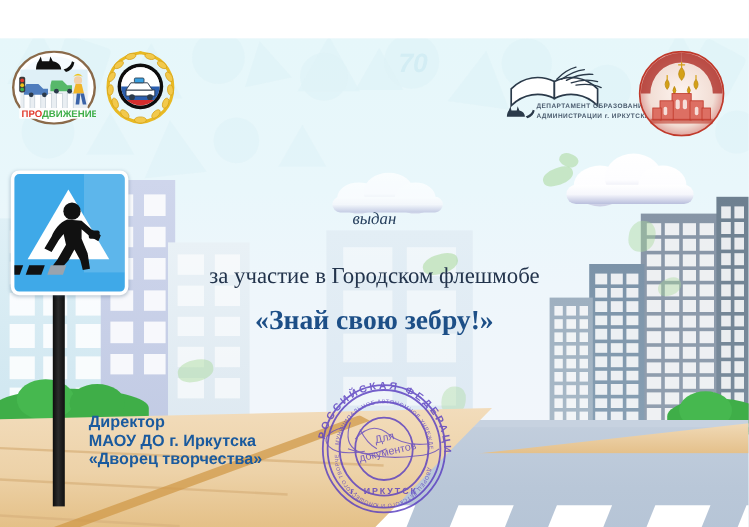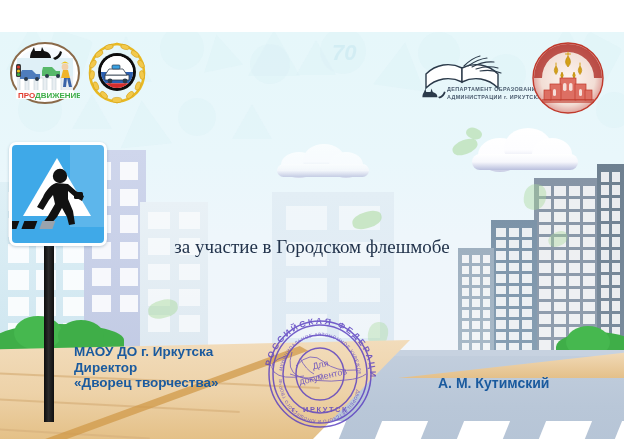--- a/index.html
+++ b/index.html
@@ -603,28 +603,29 @@
       <g fill="#f6ded9">
         <rect x="31" y="41" width="3.5" height="8" rx="1.7"></rect>
         <rect x="37" y="41" width="3.5" height="8" rx="1.7"></rect>
         <rect x="21" y="47" width="3" height="7" rx="1.5"></rect>
         <rect x="47" y="47" width="3" height="7" rx="1.5"></rect>
       </g>
       <rect x="10" y="57" width="52" height="4" fill="#c0392b" opacity=".6"></rect>
     </svg>
   </div>
 
-  <div class="forline" style="top:204px;">за участие в Городском флешмобе</div>
+  <div class="vydan" style="top:144px;">выдан</div>
+  <div class="forline" style="top:188px;">за участие в Городском флешмобе</div>
+  <div class="slogan" style="top:222px;">«Знай свою зебру!»</div>
 
   <div class="director" style="left:74px;top:312px;">
+    <div>Директор</div>
     <div>МАОУ ДО г. Иркутска</div>
-    <div>Директор</div>
     <div>«Дворец творчества»</div>
   </div>
-  <div class="signer" style="left:438px;top:343px;">А. М. Кутимский</div>
 
   <div class="stamp" style="left:256px;top:282px;width:128px;height:118px;opacity:.82;">
     <svg width="128" height="118" viewBox="0 0 128 118">
       <defs>
         <path id="outerArc" d="M 14 62 A 50 52 0 0 1 114 62"></path>
         <path id="outerArcB" d="M 114 62 A 50 52 0 0 1 14 62"></path>
         <path id="midArc" d="M 26 62 A 38 40 0 0 1 102 62"></path>
         <path id="botArc" d="M 102 66 A 38 40 0 0 1 26 66"></path>
       </defs>
       <g fill="none" stroke="#5a3fc0" stroke-width="1.5">

